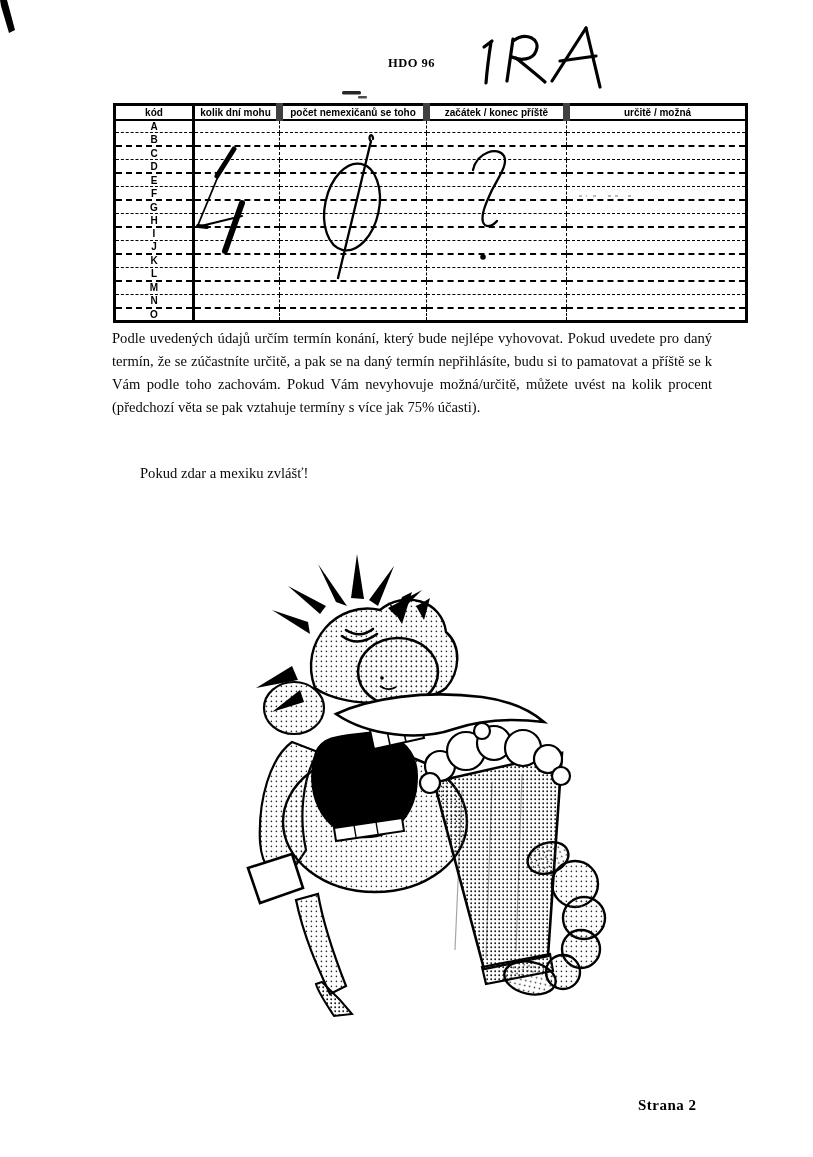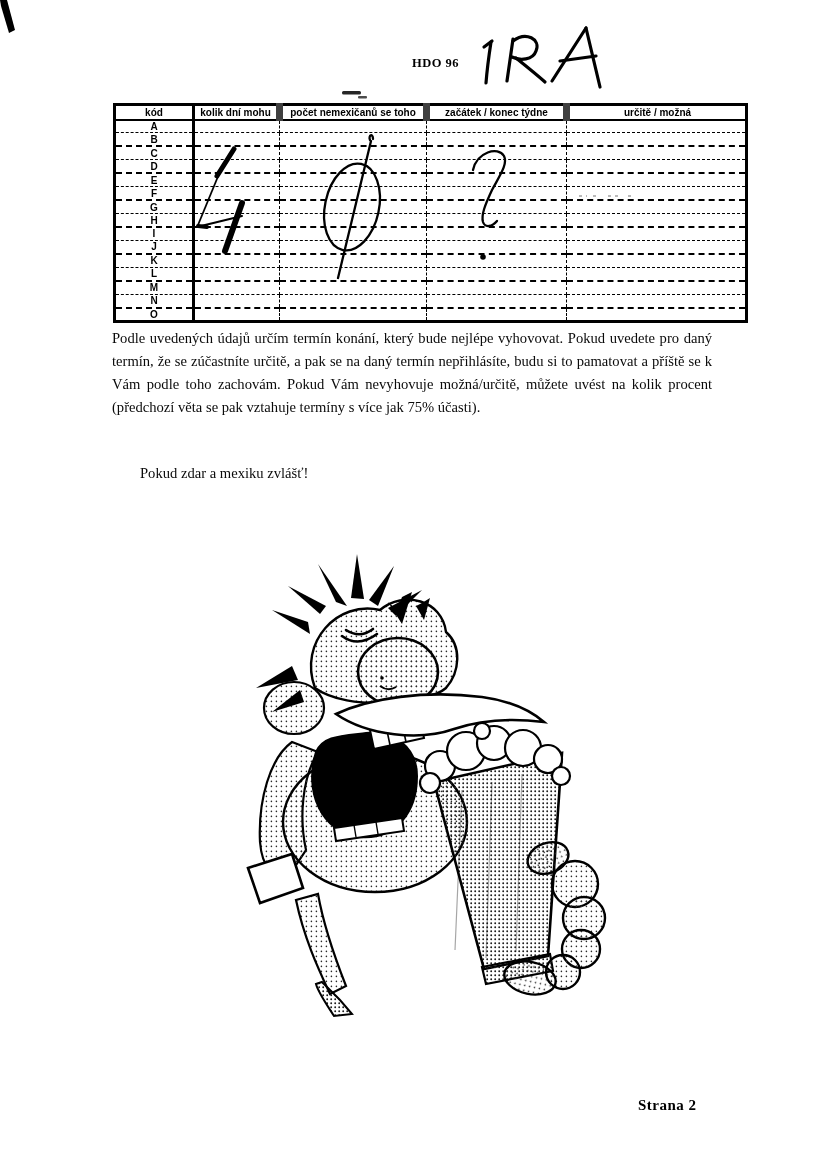--- a/index.html
+++ b/index.html
@@ -5,21 +5,21 @@
   * { margin:0; padding:0; box-sizing:border-box; }
   html,body { background:#e8e8e8; }
   .page {
     position:relative; width:813px; height:1157px; background:#ffffff;
     font-family:"Liberation Serif", serif; color:#000; overflow:hidden;
     margin:0 auto;
   }
   .doc-title {
     position:absolute; left:388px; top:56px; width:60px;
     font-family:"Liberation Serif", serif; font-weight:bold; font-size:12.5px;
-    letter-spacing:0.5px; white-space:nowrap;margin-left:24px;
+    letter-spacing:0.5px; white-space:nowrap;
   }
   .hw { position:absolute; }
   
   .sched-wrap { position:absolute; left:113px; top:103px; width:632px; height:236px; }
   table.sched { border-collapse:collapse; width:632px; height:220px; table-layout:fixed;
     border:3px solid #000; }
   table.sched th {
     font-family:"Liberation Sans", sans-serif; font-weight:bold; font-size:10px;
     border-bottom:2px solid #000; border-right:7px solid #404040;
     height:15px; text-align:center; vertical-align:middle; padding:0;
@@ -95,21 +95,21 @@
           <col style="width:86px">
           <col style="width:147px">
         <col style="width:140px">
           <col style="width:180px">
       </colgroup>
       <thead>
         <tr>
           <th>kód</th>
           <th>kolik dní mohu</th>
           <th>počet nemexičanů se toho</th>
-          <th>začátek / konec týdne</th>
+          <th>začátek / konec příště</th>
           <th>určitě / možná</th>
         </tr>
       </thead>
       <tbody>
         <tr>
             <td>A</td>
             <td></td>
             <td></td>
             <td></td>
             <td></td>

